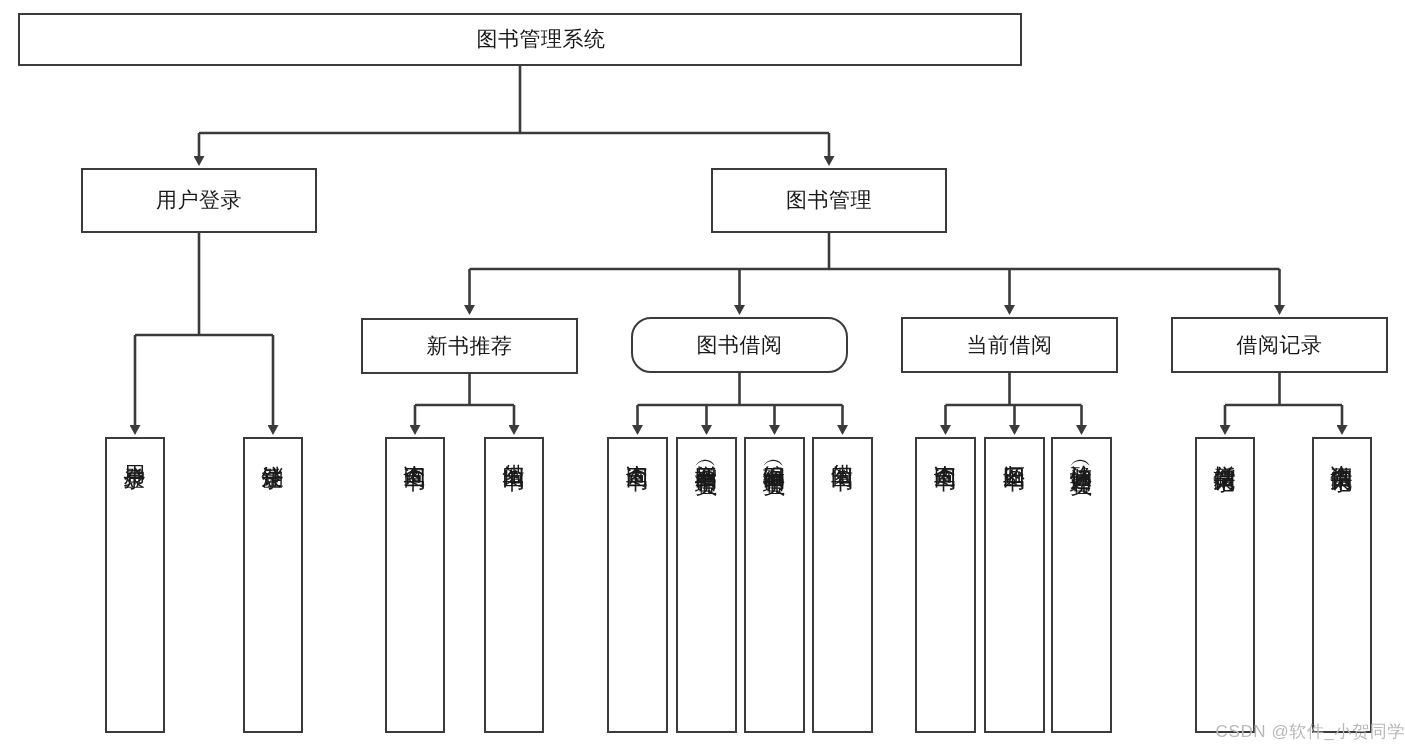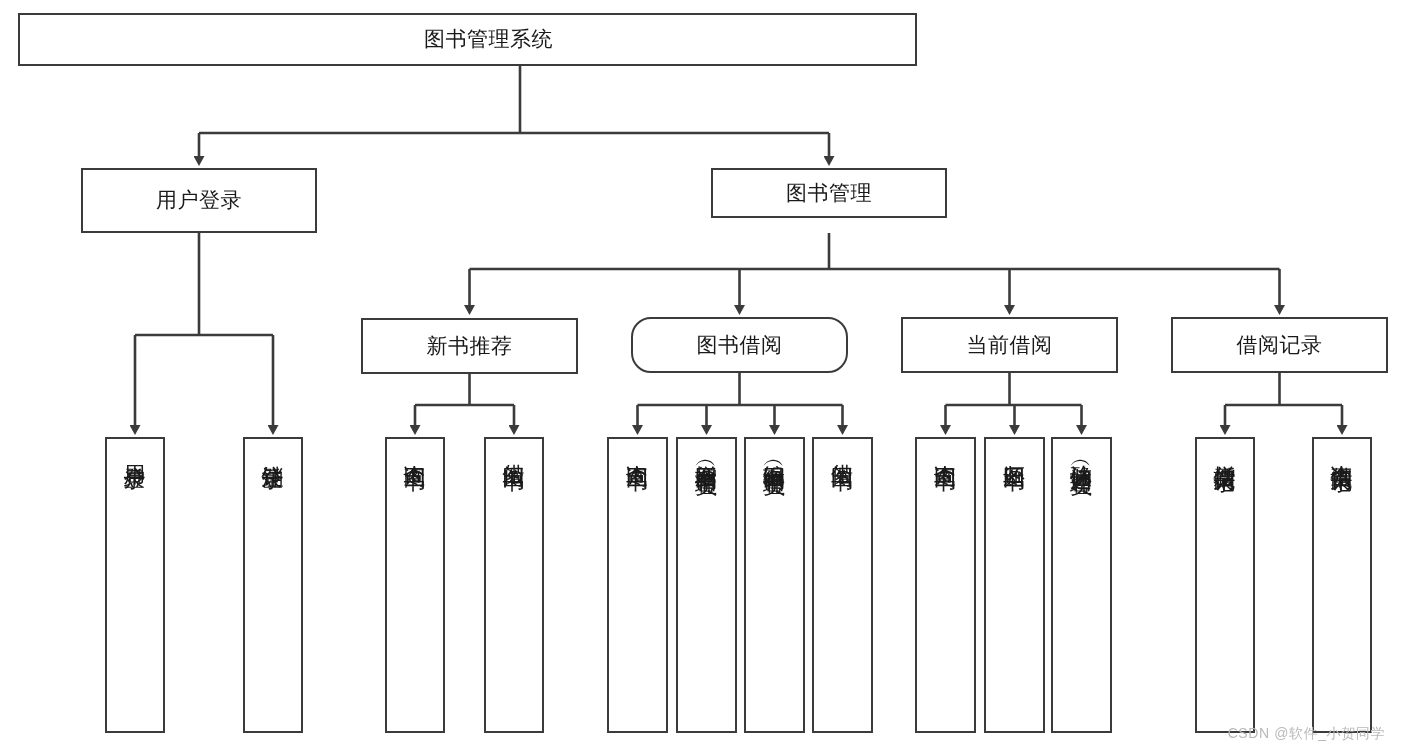--- a/index.html
+++ b/index.html
@@ -53,23 +53,23 @@
   .node.vertical .label {
     writing-mode: vertical-rl;
     text-orientation: upright;
     font-size: 22px;
     line-height: 1.05;
     letter-spacing: 1.5px;
     white-space: nowrap;
   }
   #watermark {
     position: absolute;
-    right: 20px;
+    right: 0;
     bottom: 4px;
-    font-size: 14px;
+    font-size: 17px;
     color: #b9b9b9;
     letter-spacing: 0.6px;
     z-index: 5;
     white-space: nowrap;
   }
 </style>
 </head>
 <body>
 
 <div id="canvas">
@@ -110,28 +110,28 @@
         <path d="M945.5,405 L945.5,426" marker-end="url(#arrow)"></path>
         <path d="M1014.5,405 L1014.5,426" marker-end="url(#arrow)"></path>
         <path d="M1081.5,405 L1081.5,426" marker-end="url(#arrow)"></path>
         <path d="M1279.5,373 L1279.5,405"></path>
         <path d="M1225,405 L1342,405"></path>
         <path d="M1225,405 L1225,426" marker-end="url(#arrow)"></path>
         <path d="M1342,405 L1342,426" marker-end="url(#arrow)"></path>
       </g>
   </svg>
 
-  <div class="node horizontal" style="left: 18px; top: 13px; width: 899px; height: 53px; padding-left: 42px;">
+  <div class="node horizontal" style="left: 18px; top: 13px; width: 1004px; height: 53px; padding-left: 42px;">
     <span class="label">图书管理系统</span>
   </div>
 
   <div class="node horizontal" style="left: 81px; top: 168px; width: 236px; height: 65px;">
     <span class="label">用户登录</span>
   </div>
-  <div class="node horizontal" style="left: 711px; top: 168px; width: 236px; height: 50px;">
+  <div class="node horizontal" style="left: 711px; top: 168px; width: 236px; height: 65px;">
     <span class="label">图书管理</span>
   </div>
 
   <div class="node horizontal" style="left: 361px; top: 318px; width: 217px; height: 56px;">
     <span class="label">新书推荐</span>
   </div>
   <div class="node horizontal" style="left: 631px; top: 317px; width: 217px; height: 56px; border-radius: 20px;">
     <span class="label">图书借阅</span>
   </div>
   <div class="node horizontal" style="left: 901px; top: 317px; width: 217px; height: 56px;">

